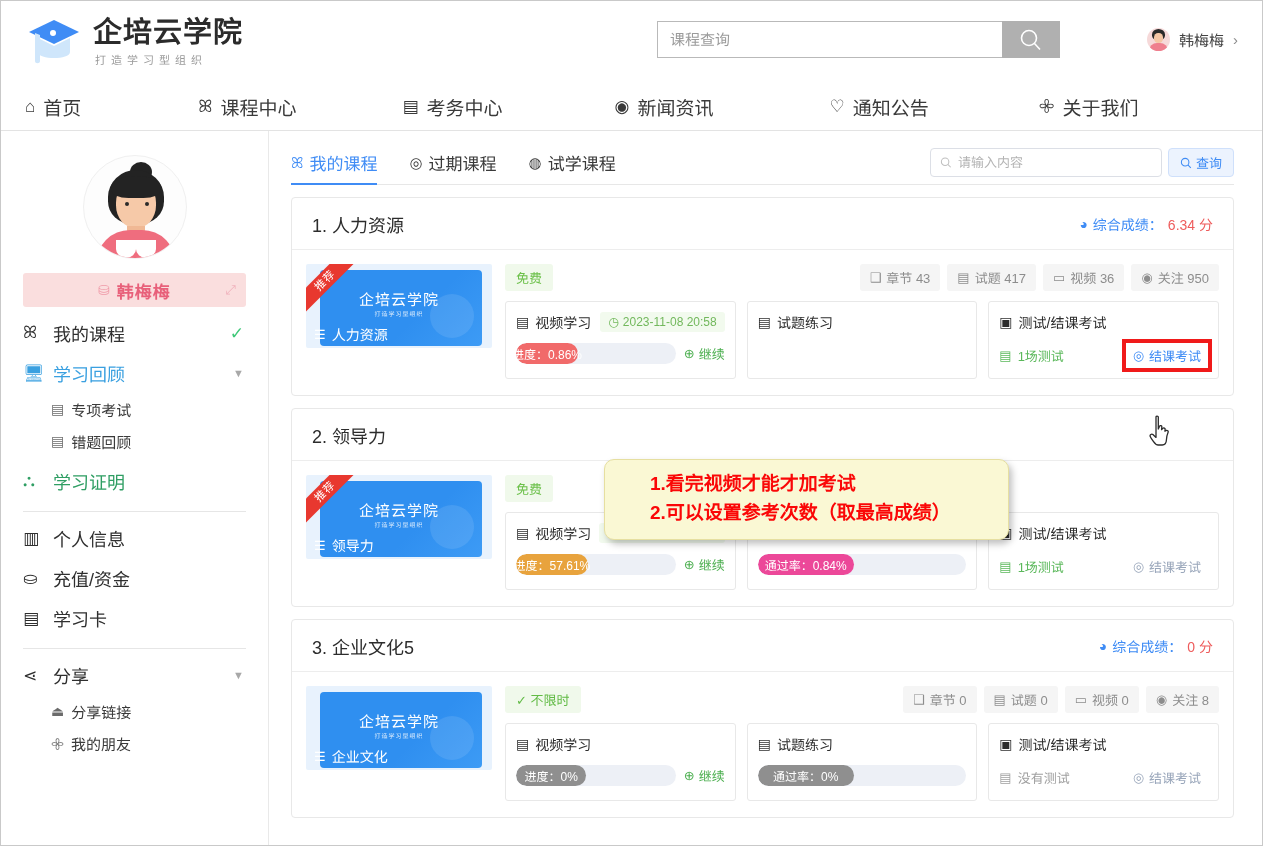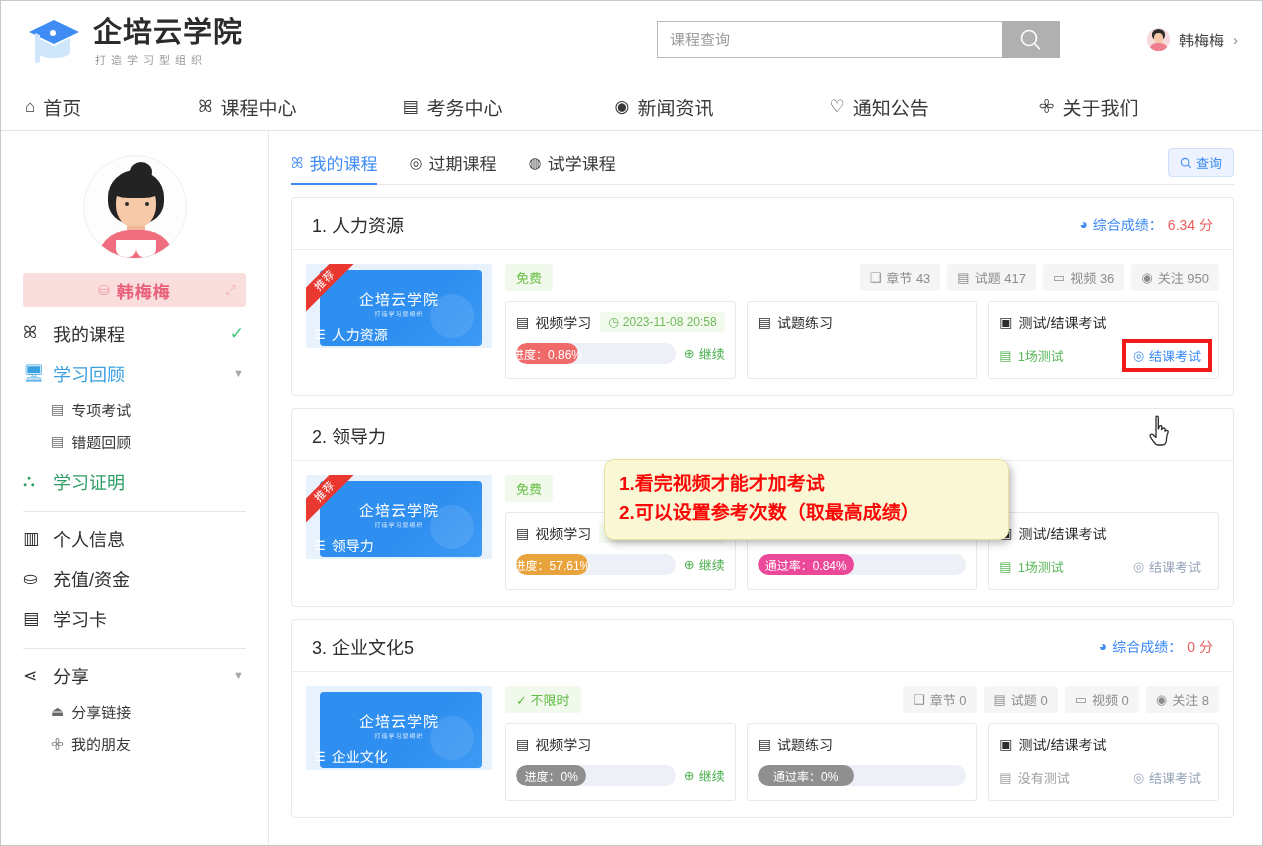--- a/index.html
+++ b/index.html
@@ -332,21 +332,21 @@
 
   
   .tooltip {
     position: absolute; left: 603px; top: 458px; width: 405px;
     background: #faf8d4; border: 1px solid #e6dfa0; border-radius: 10px;
     padding: 10px 14px 12px 14px; z-index: 50;
     box-shadow: 3px 4px 7px rgba(0,0,0,0.25);
   }
   .tooltip-line {
     color: #fa0707; font-size: 19px; font-weight: bold;
-    line-height: 1.5; white-space: nowrap;
+    line-height: 1.5; white-space: nowrap; margin-left: 31px;
   }
 
   
   .cursor {
     position: absolute; left: 1148px; top: 414px; width: 30px; height: 34px;
     z-index: 60; pointer-events: none;
   }
   svg { display: block; }
 </style>
 </head>
@@ -510,20 +510,27 @@
         <div class="tab">
           <span class="tab-icon">◎</span>
           <span>过期课程</span>
         </div>
         <div class="tab">
           <span class="tab-icon">◍</span>
           <span>试学课程</span>
         </div>
 
         <div class="main-search">
+          <div class="ms-input-wrap">
+            <svg width="13" height="13" viewBox="0 0 14 14">
+              <circle cx="6" cy="6" r="4.4" fill="none" stroke="#bfbfbf" stroke-width="1.2"></circle>
+              <line x1="9.2" y1="9.2" x2="12.6" y2="12.6" stroke="#bfbfbf" stroke-width="1.2"></line>
+            </svg>
+            <input class="ms-input" type="text" placeholder="请输入内容" style="">
+          </div>
           <button class="ms-btn">
             <svg width="12" height="12" viewBox="0 0 14 14">
               <circle cx="6" cy="6" r="4.4" fill="none" stroke="#3f8cf5" stroke-width="1.2"></circle>
               <line x1="9.2" y1="9.2" x2="12.6" y2="12.6" stroke="#3f8cf5" stroke-width="1.2"></line>
             </svg>
             <span>查询</span>
           </button>
         </div>
       </div>
 

